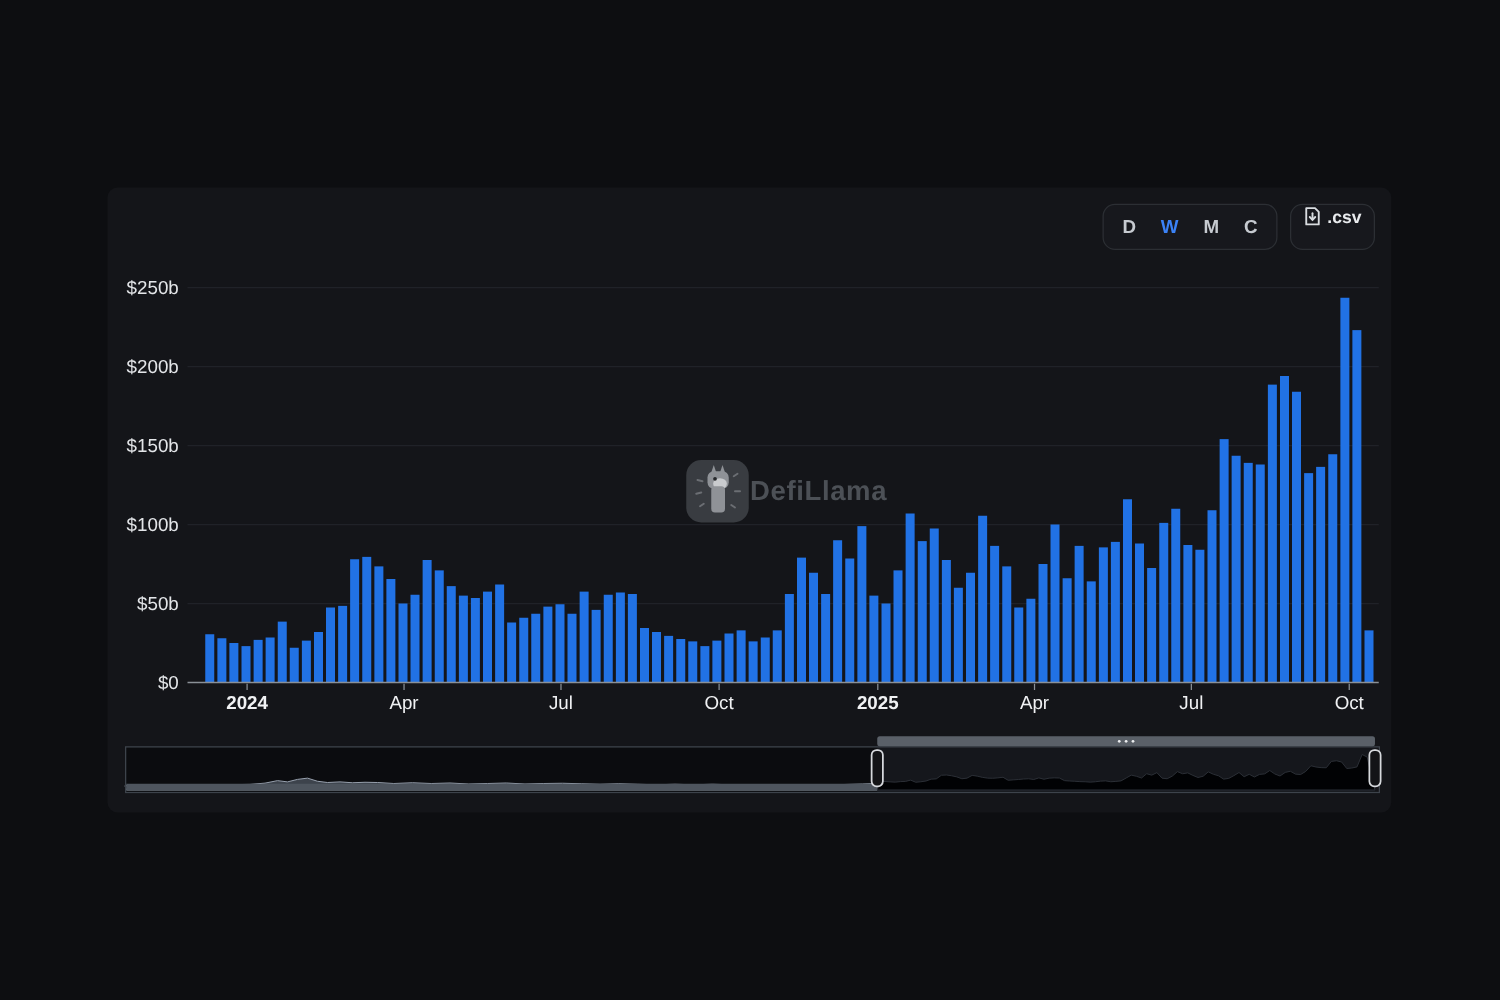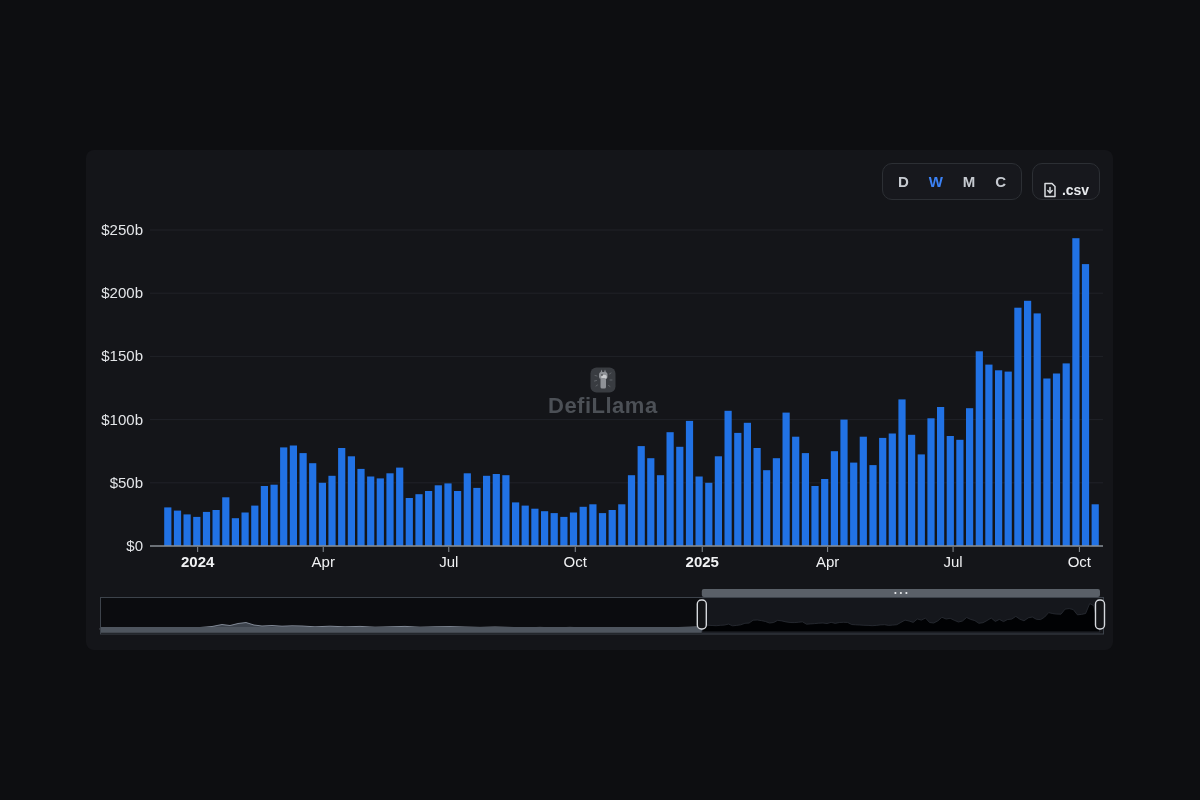--- a/index.html
+++ b/index.html
@@ -7,40 +7,40 @@
     width:1200px;height:800px;position:relative;overflow:hidden;
     background:#0d0e11;
     font-family:"Liberation Sans",sans-serif;
   }
   .card{
     position:absolute;left:86px;top:150px;width:1027px;height:500px;
     background:#141519;border-radius:8px;z-index:0;
   }
   .watermark{
     position:absolute;left:548px;top:367px;height:52px;
-    display:flex;align-items:center;z-index:1;flex-direction:column;
+    display:flex;align-items:center;z-index:1;
   }
   .wm-text{
     font-size:22px;font-weight:bold;color:#4c5056;letter-spacing:0.5px;
   }
   #chart{position:absolute;left:0;top:0;z-index:2;}
   .btn-group{
     position:absolute;left:882px;top:163px;width:140px;height:37px;box-sizing:border-box;
     border:1px solid #2c2f34;border-radius:10px;background:#17181d;
     display:flex;align-items:center;justify-content:space-evenly;z-index:3;
   }
   .btn-group button{
     background:none;border:none;color:#c6cad0;font-weight:bold;font-size:15px;
     font-family:inherit;cursor:pointer;padding:2px 5px;line-height:1;
   }
   .btn-group button.active{color:#3b82f6;}
   .csv-btn{
     position:absolute;left:1032px;top:163px;width:68px;height:37px;box-sizing:border-box;
     border:1px solid #2c2f34;border-radius:10px;background:#17181d;
-    display:flex;align-items:flex-end;justify-content:center;gap:5px;
+    display:flex;align-items:flex-start;justify-content:center;gap:5px;
     color:#e9ebee;font-size:14px;font-weight:bold;font-family:inherit;cursor:pointer;z-index:3;
   }
 </style>
 </head>
 <body>
 
 <div class="card"></div>
 
 <div class="watermark">
   <svg width="52" height="52" viewBox="0 0 52 52">

